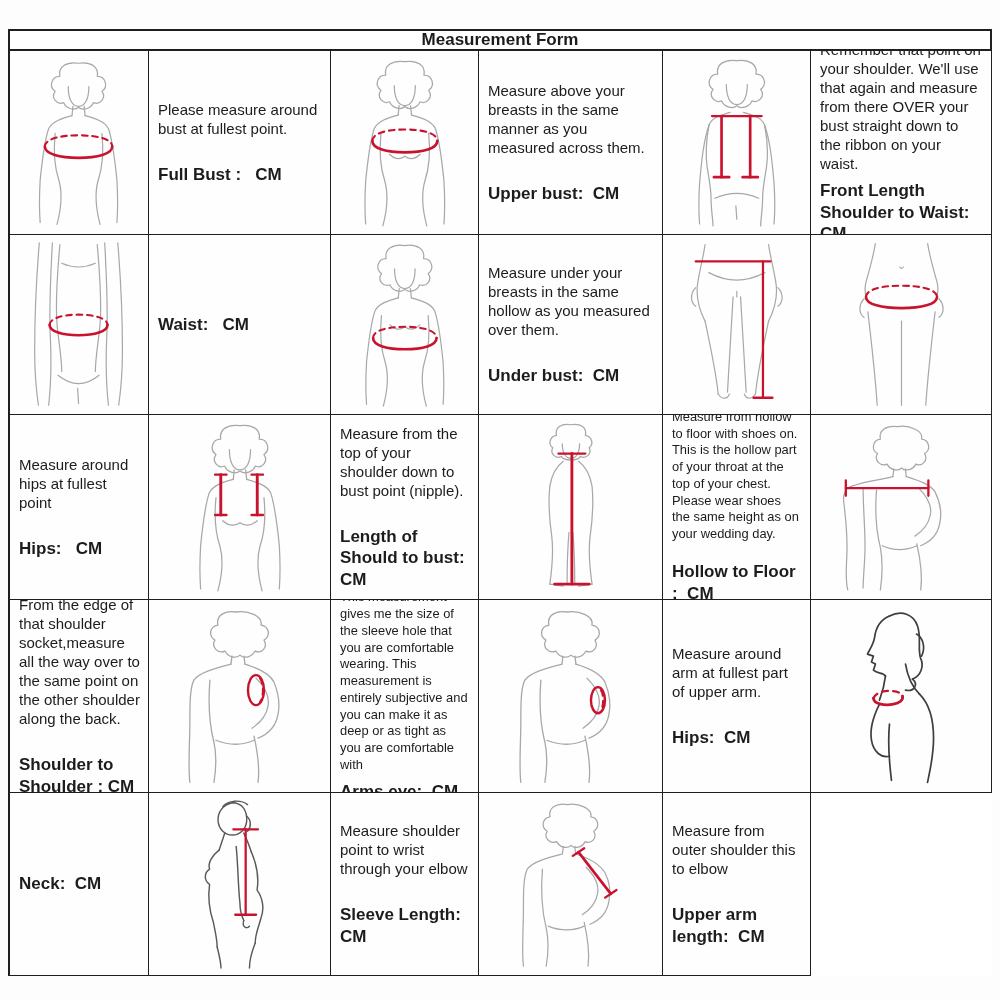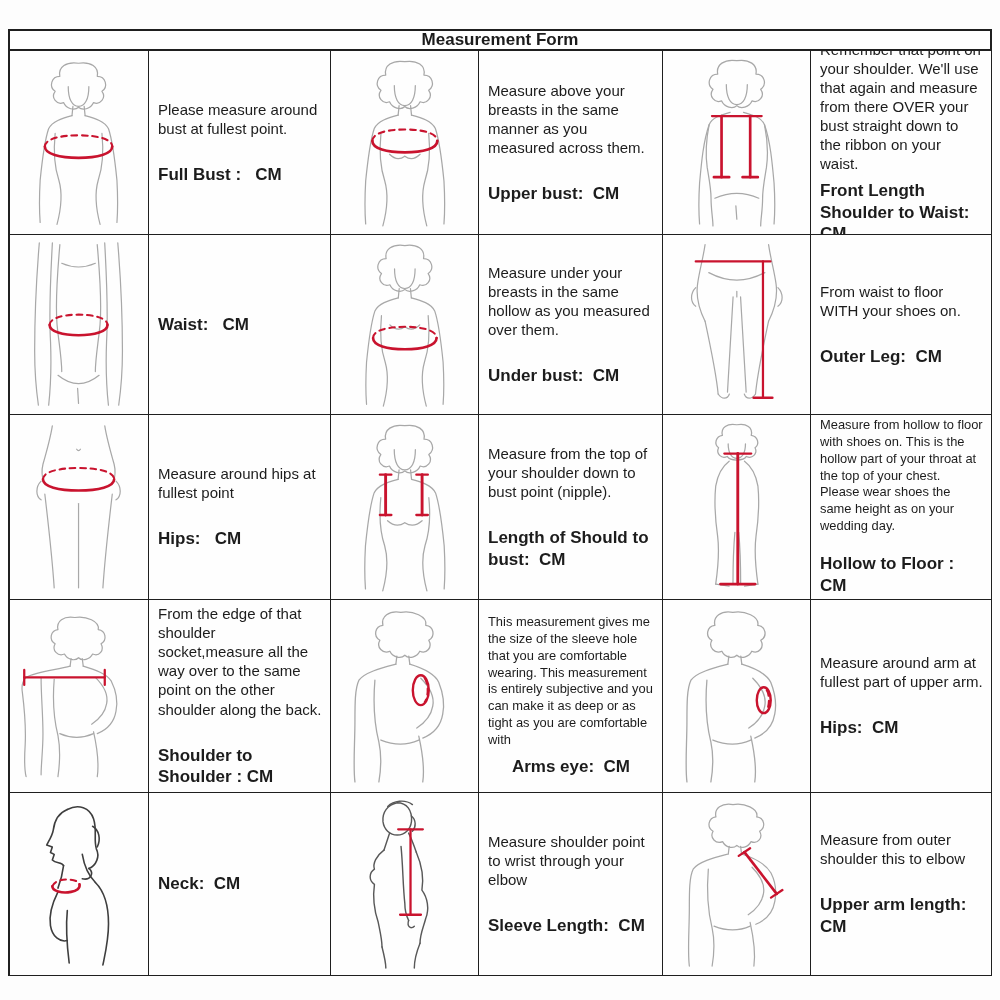--- a/index.html
+++ b/index.html
@@ -25,21 +25,21 @@
   .gd{stroke:#3e3e3e;stroke-width:1.7px;}
   .gm{stroke:#585858;stroke-width:1.5px;}
   .r{stroke:#c9132e;stroke-width:2.4px;}
   .rt{stroke:#c9132e;stroke-width:3px;}
   .rd{stroke:#c9132e;stroke-width:2.2px;stroke-dasharray:6 5;}
   .rs{stroke:#c9132e;stroke-width:2.8px;}
   .txt{display:flex;flex-direction:column;justify-content:center;gap:26px;padding:5px 8px 5px 9px;font-size:15px;line-height:1.27;}
   .txt .label{font-weight:bold;font-size:17px;white-space:pre-wrap;}
   .txt.tight{gap:7px;}
   .txt.mid{gap:18px;}
-  .txt.small{font-size:12.9px;line-height:1.3;align-items:center;}
+  .txt.small{font-size:12.9px;line-height:1.3;}
 </style>
 </head>
 <body>
 
 <div class="sheet">
   <div class="mtable">
 
     <div class="hdr">Measurement Form</div>
 
     <div class="cell fig">
@@ -142,24 +142,20 @@
         <path class="g" d="M66,62 C64,100 62,132 60,164"></path>
         <path class="g" d="M74,62 C76,100 78,132 80,164"></path>
         <path class="g" d="M36,88 C42,116 48,144 50,166"></path>
         <path class="g" d="M104,88 C98,116 92,144 90,166"></path>
         <path class="g" d="M50,166 C54,172 60,172 62,166 M90,166 C86,172 80,172 78,166"></path>
         <path class="r" d="M26,24 L106,24"></path>
         <path class="r" d="M98,24 L98,170"></path>
         <path class="rs" d="M88,170 L108,170"></path>
       </svg>
     </div>
-    <div class="cell txt">
-      <div class="desc">From waist to floor WITH your shoes on.</div>
-      <div class="label">Outer Leg:  CM</div>
-    </div>
 
     <div class="cell fig">
       <svg viewBox="0 0 140 184">
         <path class="g" d="M42,5 C40,18 36,32 32,46 C30,54 31,60 33,66"></path>
         <path class="g" d="M98,5 C100,18 104,32 108,46 C110,54 109,60 107,66"></path>
         <path class="g" d="M68,30 Q70,33 72,30"></path>
         <path class="g" d="M30,64 C24,70 24,80 30,84"></path>
         <path class="g" d="M110,64 C116,70 116,80 110,84"></path>
         <path class="g" d="M34,78 C38,112 42,148 44,178"></path>
         <path class="g" d="M106,78 C102,112 98,148 96,178"></path>

